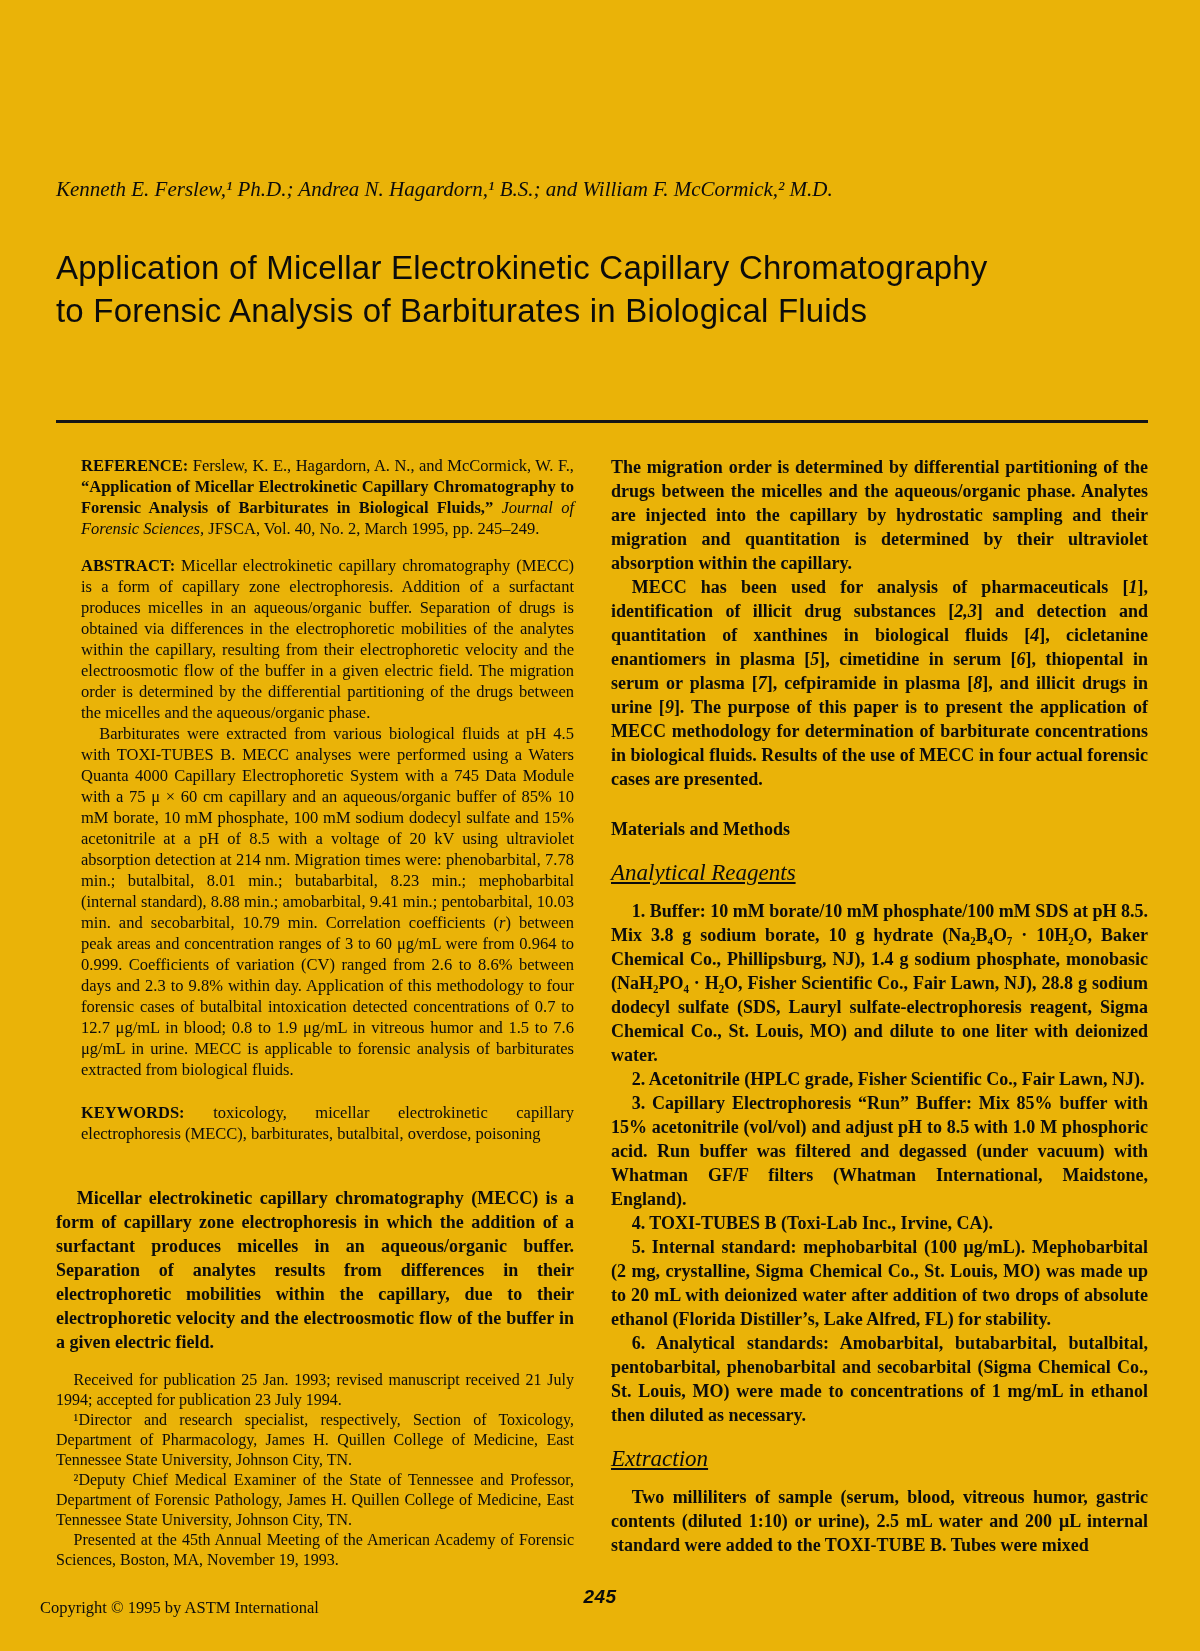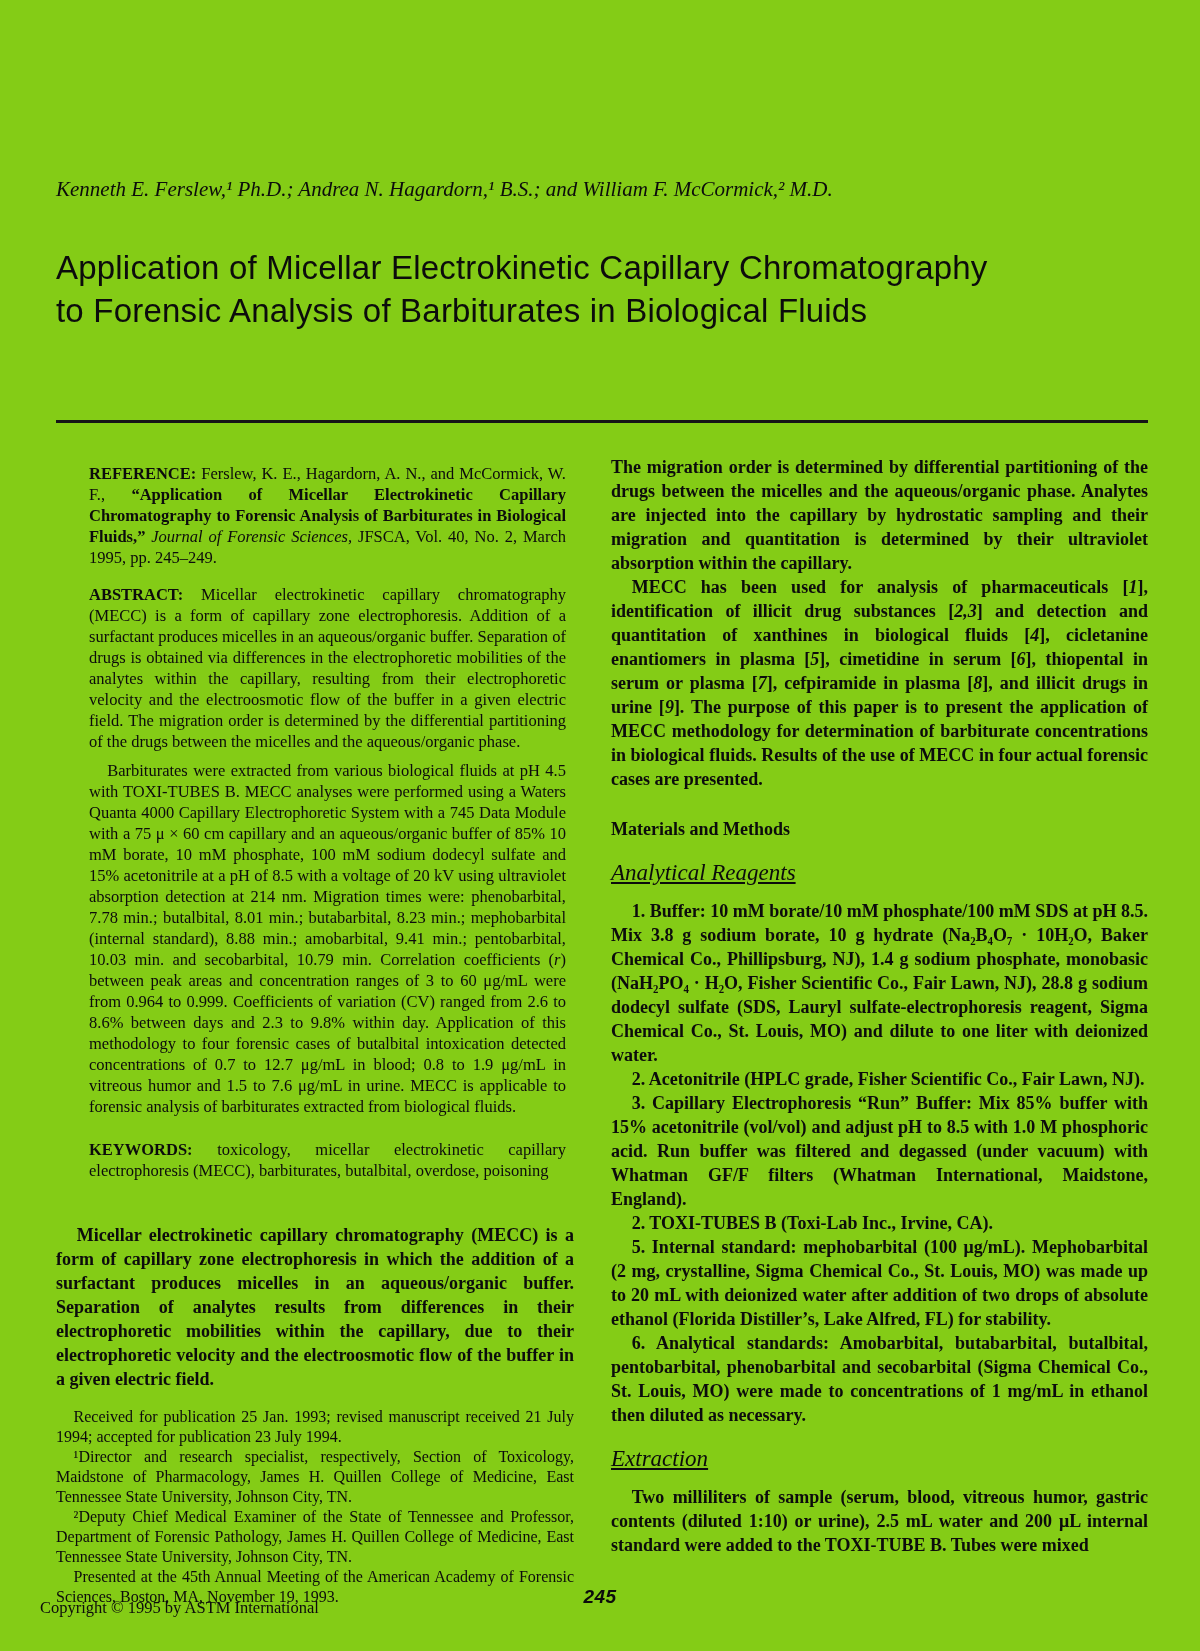--- a/index.html
+++ b/index.html
@@ -1,20 +1,20 @@
 <!DOCTYPE html>
 <html><head>
 <meta charset="utf-8">
 <style>
   html,body { margin:0; padding:0; background:#e8e8e8; }
   .page {
     position:relative;
     width:1200px; height:1651px;
     margin:0 auto;
-    background:#84cc16;
+    background:#eab308;
     font-family:"Liberation Serif", serif;
     color:#0c0c0c;
     overflow:hidden;
   }
   .authors {
     position:absolute; left:56px; top:176px; width:1090px;
     font-style:italic; font-size:21px; line-height:26px;
   }
   .title {
     position:absolute; left:56px; top:246px; width:1080px;
@@ -27,21 +27,21 @@
     background:#161616;
   }
   .columns {
     position:absolute; left:56px; top:455px; width:1092px;
     display:flex; gap:37px;
   }
   .col-left  { width:518px; }
   .col-right { width:537px; }
 
   .ref-abstract { margin-left:25px; width:493px; }
-  .small { font-size:16.5px; line-height:21px; text-align:justify; margin:8px; }
+  .small { font-size:16.5px; line-height:21px; text-align:justify; margin:0; }
   .mt16 { margin-top:16px; }
   .mt22 { margin-top:22px; }
   .indent-sm { text-indent:1.1em; }
 
   .body-p { font-size:18px; line-height:24px; text-align:justify; margin:0;font-weight:bold; }
   .indent { text-indent:1.15em; }
   .intro { margin-top:42px; }
 
   .footnotes { margin-top:16px; }
   .fn { font-size:16px; line-height:20px; text-align:justify; margin:0; text-indent:1.1em; }
@@ -88,37 +88,37 @@
         <p class="small"><span style="font-weight: bold;">REFERENCE: </span><span>Ferslew, K. E., Hagardorn, A. N., and McCormick, W. F., </span><span style="font-weight: bold;">“Application of Micellar Electrokinetic Capillary Chromatography to Forensic Analysis of Barbiturates in Biological Fluids,”</span><span style="font-style: italic;"> Journal of Forensic Sciences,</span><span> JFSCA, Vol. 40, No. 2, March 1995, pp. 245–249.</span></p>
         <p class="small mt16"><span style="font-weight: bold;">ABSTRACT: </span><span>Micellar electrokinetic capillary chromatography (MECC) is a form of capillary zone electrophoresis. Addition of a surfactant produces micelles in an aqueous/organic buffer. Separation of drugs is obtained via differences in the electrophoretic mobilities of the analytes within the capillary, resulting from their electrophoretic velocity and the electroosmotic flow of the buffer in a given electric field. The migration order is determined by the differential partitioning of the drugs between the micelles and the aqueous/organic phase.</span></p>
         <p class="small indent-sm"><span>Barbiturates were extracted from various biological fluids at pH 4.5 with TOXI-TUBES B. MECC analyses were performed using a Waters Quanta 4000 Capillary Electrophoretic System with a 745 Data Module with a 75 μ × 60 cm capillary and an aqueous/organic buffer of 85% 10 mM borate, 10 mM phosphate, 100 mM sodium dodecyl sulfate and 15% acetonitrile at a pH of 8.5 with a voltage of 20 kV using ultraviolet absorption detection at 214 nm. Migration times were: phenobarbital, 7.78 min.; butalbital, 8.01 min.; butabarbital, 8.23 min.; mephobarbital (internal standard), 8.88 min.; amobarbital, 9.41 min.; pentobarbital, 10.03 min. and secobarbital, 10.79 min. Correlation coefficients (</span><span style="font-style: italic;">r</span><span>) between peak areas and concentration ranges of 3 to 60 μg/mL were from 0.964 to 0.999. Coefficients of variation (CV) ranged from 2.6 to 8.6% between days and 2.3 to 9.8% within day. Application of this methodology to four forensic cases of butalbital intoxication detected concentrations of 0.7 to 12.7 μg/mL in blood; 0.8 to 1.9 μg/mL in vitreous humor and 1.5 to 7.6 μg/mL in urine. MECC is applicable to forensic analysis of barbiturates extracted from biological fluids.</span></p>
         <p class="small mt22"><span style="font-weight: bold;">KEYWORDS: </span><span>toxicology, micellar electrokinetic capillary electrophoresis (MECC), barbiturates, butalbital, overdose, poisoning</span></p>
       </div>
 
       <p class="body-p indent intro">Micellar electrokinetic capillary chromatography (MECC) is a form of capillary zone electrophoresis in which the addition of a surfactant produces micelles in an aqueous/organic buffer. Separation of analytes results from differences in their electrophoretic mobilities within the capillary, due to their electrophoretic velocity and the electroosmotic flow of the buffer in a given electric field.</p>
 
       <div class="footnotes">
         <p class="fn">Received for publication 25 Jan. 1993; revised manuscript received 21 July 1994; accepted for publication 23 July 1994.</p>
-        <p class="fn">¹Director and research specialist, respectively, Section of Toxicology, Maidstone of Pharmacology, James H. Quillen College of Medicine, East Tennessee State University, Johnson City, TN.</p>
+        <p class="fn">¹Director and research specialist, respectively, Section of Toxicology, Department of Pharmacology, James H. Quillen College of Medicine, East Tennessee State University, Johnson City, TN.</p>
         <p class="fn">²Deputy Chief Medical Examiner of the State of Tennessee and Professor, Department of Forensic Pathology, James H. Quillen College of Medicine, East Tennessee State University, Johnson City, TN.</p>
         <p class="fn">Presented at the 45th Annual Meeting of the American Academy of Forensic Sciences, Boston, MA, November 19, 1993.</p>
       </div>
     </div>
 
     <div class="col-right">
       <p class="body-p">The migration order is determined by differential partitioning of the drugs between the micelles and the aqueous/organic phase. Analytes are injected into the capillary by hydrostatic sampling and their migration and quantitation is determined by their ultraviolet absorption within the capillary.</p>
       <p class="body-p indent"><span>MECC has been used for analysis of pharmaceuticals [</span><span style="font-style: italic;">1</span><span>], identification of illicit drug substances [</span><span style="font-style: italic;">2,3</span><span>] and detection and quantitation of xanthines in biological fluids [</span><span style="font-style: italic;">4</span><span>], cicletanine enantiomers in plasma [</span><span style="font-style: italic;">5</span><span>], cimetidine in serum [</span><span style="font-style: italic;">6</span><span>], thiopental in serum or plasma [</span><span style="font-style: italic;">7</span><span>], cefpiramide in plasma [</span><span style="font-style: italic;">8</span><span>], and illicit drugs in urine [</span><span style="font-style: italic;">9</span><span>]. The purpose of this paper is to present the application of MECC methodology for determination of barbiturate concentrations in biological fluids. Results of the use of MECC in four actual forensic cases are presented.</span></p>
 
       <h2 class="sec-heading">Materials and Methods</h2>
       <h3 class="sub-heading">Analytical Reagents</h3>
 
       <p class="body-p indent first-item">1.  Buffer: 10 mM borate/10 mM phosphate/100 mM SDS at pH 8.5. Mix 3.8 g sodium borate, 10 g hydrate (Na₂B₄O₇ · 10H₂O, Baker Chemical Co., Phillipsburg, NJ), 1.4 g sodium phosphate, monobasic (NaH₂PO₄ · H₂O, Fisher Scientific Co., Fair Lawn, NJ), 28.8 g sodium dodecyl sulfate (SDS, Lauryl sulfate-electrophoresis reagent, Sigma Chemical Co., St. Louis, MO) and dilute to one liter with deionized water.</p>
       <p class="body-p indent">2.  Acetonitrile (HPLC grade, Fisher Scientific Co., Fair Lawn, NJ).</p>
       <p class="body-p indent">3.  Capillary Electrophoresis “Run” Buffer: Mix 85% buffer with 15% acetonitrile (vol/vol) and adjust pH to 8.5 with 1.0 M phosphoric acid. Run buffer was filtered and degassed (under vacuum) with Whatman GF/F filters (Whatman International, Maidstone, England).</p>
-      <p class="body-p indent">2.  TOXI-TUBES B (Toxi-Lab Inc., Irvine, CA).</p>
+      <p class="body-p indent">4.  TOXI-TUBES B (Toxi-Lab Inc., Irvine, CA).</p>
       <p class="body-p indent">5.  Internal standard: mephobarbital (100 μg/mL). Mephobarbital (2 mg, crystalline, Sigma Chemical Co., St. Louis, MO) was made up to 20 mL with deionized water after addition of two drops of absolute ethanol (Florida Distiller’s, Lake Alfred, FL) for stability.</p>
       <p class="body-p indent">6.  Analytical standards: Amobarbital, butabarbital, butalbital, pentobarbital, phenobarbital and secobarbital (Sigma Chemical Co., St. Louis, MO) were made to concentrations of 1 mg/mL in ethanol then diluted as necessary.</p>
 
       <h3 class="sub-heading">Extraction</h3>
       <p class="body-p indent first-item">Two milliliters of sample (serum, blood, vitreous humor, gastric contents (diluted 1:10) or urine), 2.5 mL water and 200 μL internal standard were added to the TOXI-TUBE B. Tubes were mixed</p>
     </div>
 
   </div>
 
   <div class="footer-copyright">Copyright © 1995 by ASTM International</div>

